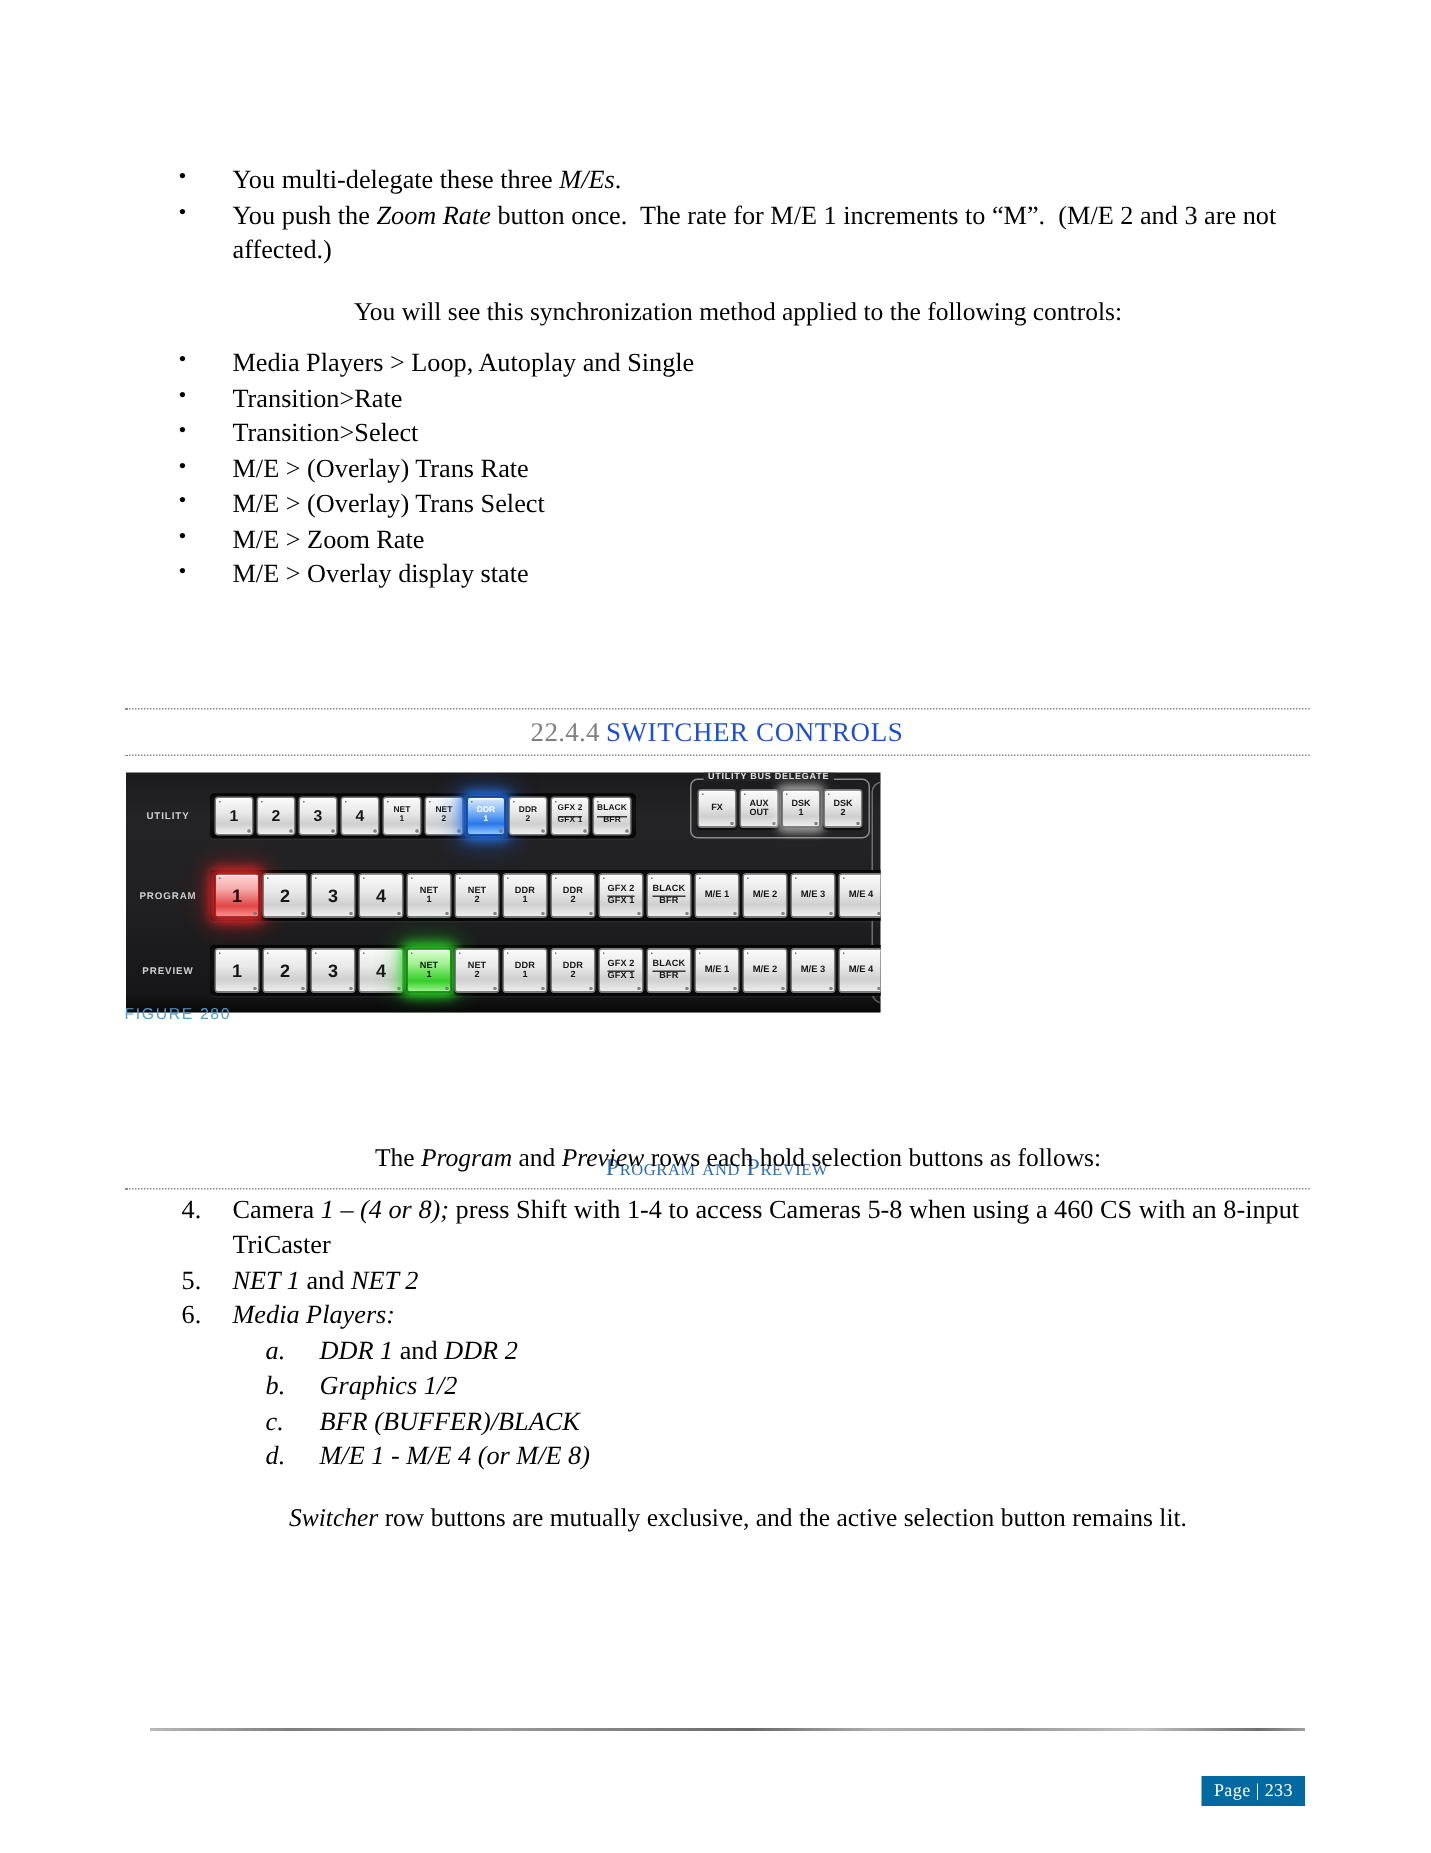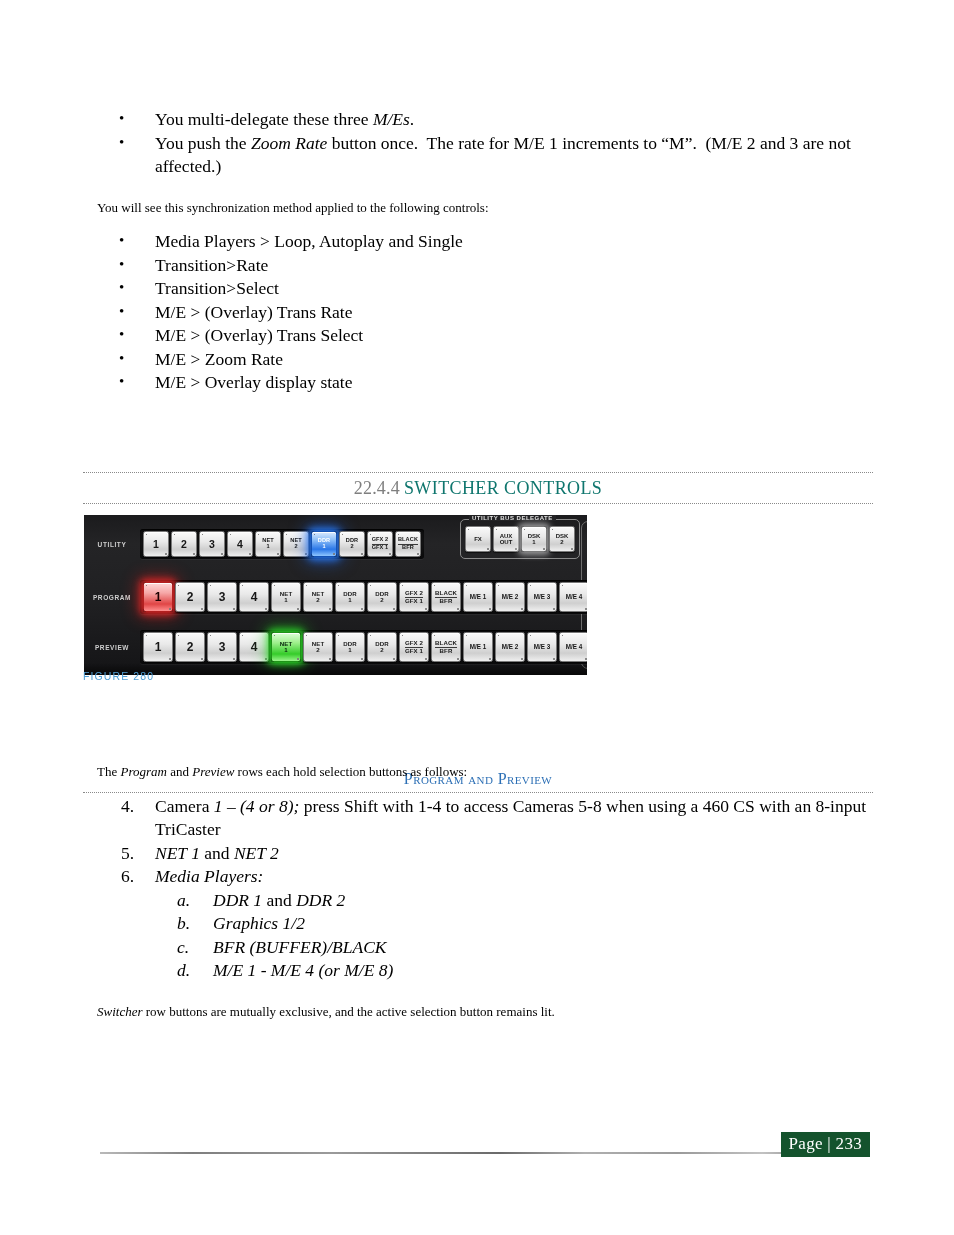--- a/index.html
+++ b/index.html
@@ -24,24 +24,24 @@
   }
 
   
   .content {
     position: absolute;
     left: 97px;
     top: 108px;
     width: 790px;
   }
   p.body-text {
-    font-size: 13px;
+    font-size: 17px;
     line-height: 23.5px;
     margin: 0 0 0 0;
-    text-align: left;
+    text-align: center;
   }
   i, .it { font-style: italic; }
 
   
   ul.bullets {
     list-style: none;
     margin: 0;
     padding: 0;
   }
   ul.bullets > li {
@@ -119,21 +119,21 @@
     padding: 5px 0 4px 0;
     font-family: "Liberation Serif", "DejaVu Serif", serif;
   }
   .heading-num {
     font-size: 18px;
     color: #7f7f7f;
     letter-spacing: 0.2px;
   }
   .heading-title {
     font-size: 18px;
-    color: #0f766e;
+    color: #1d4ed8;
     letter-spacing: 0.4px;
   }
 
   
   .figure-wrap {
     position: absolute;
     left: 84px;
     top: 515px;
     width: 503px;
     height: 160px;
@@ -356,24 +356,24 @@
     left: 100px;
     top: 1152px;
     width: 770px;
     height: 2px;
     background: linear-gradient(90deg,#b9b9b9 0%, #7f7f7f 12%, #9a9a9a 30%, #6a6a6a 52%,
                                 #b0b0b0 63%, #9a9a9a 75%, #c2c2c2 86%, #6f6f6f 96%, #a0a0a0 100%);
   }
   .page-number {
     position: absolute;
     right: 84px;
-    top: 1132px;
-    background: #14532d;
+    top: 1184px;
+    background: #0369a1;
     color: #ffffff;
-    font-size: 17px;
+    font-size: 12px;
     padding: 2px 8px 3px 8px;
     letter-spacing: 0.3px;
     white-space: nowrap;
   }
 
   .spacer-sm { height: 11px; }
   .spacer-md { height: 17px; }
 </style>
 </head>
 <body>

